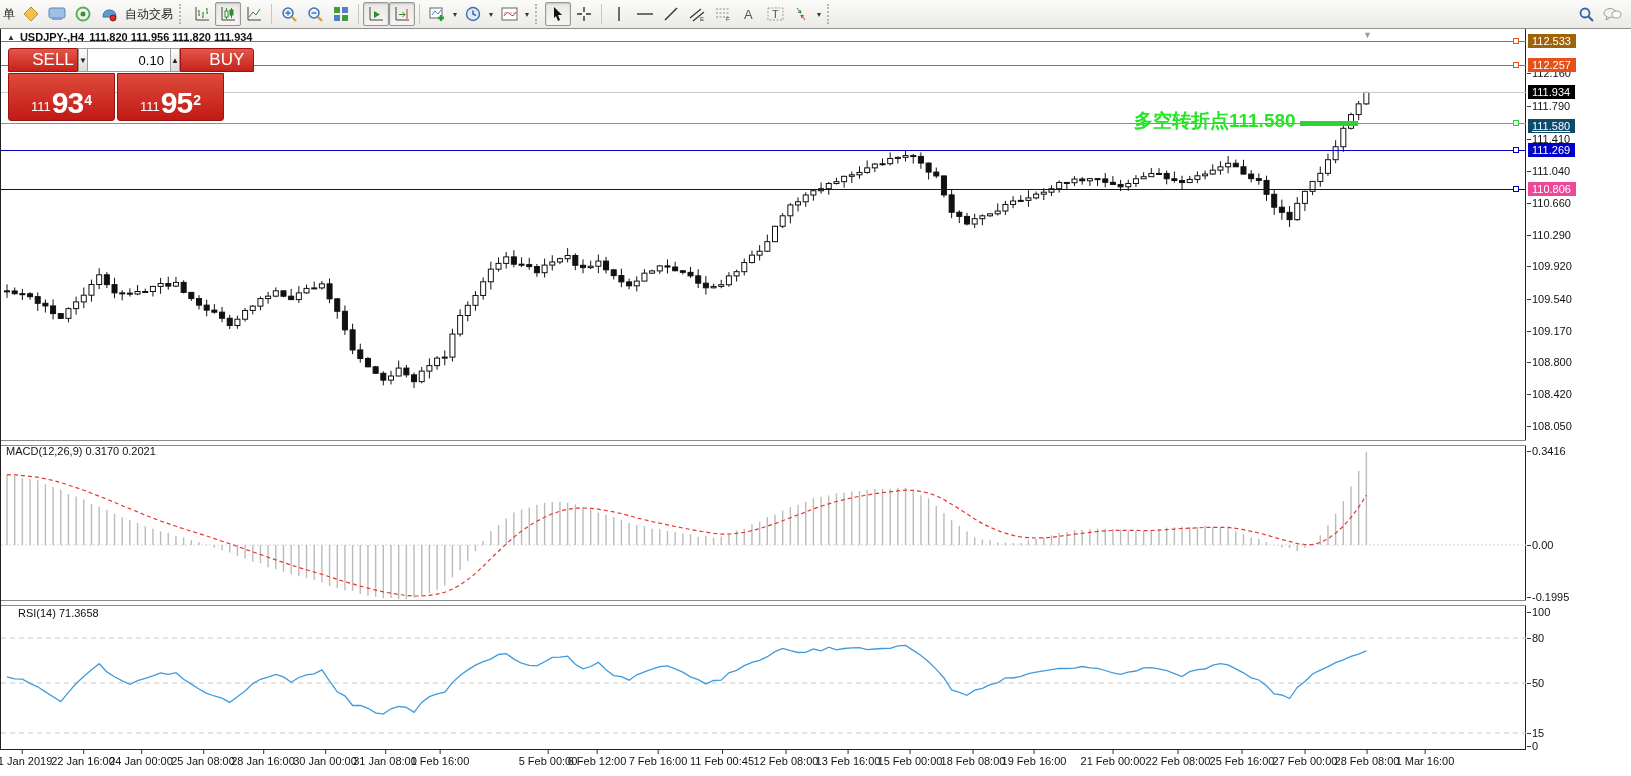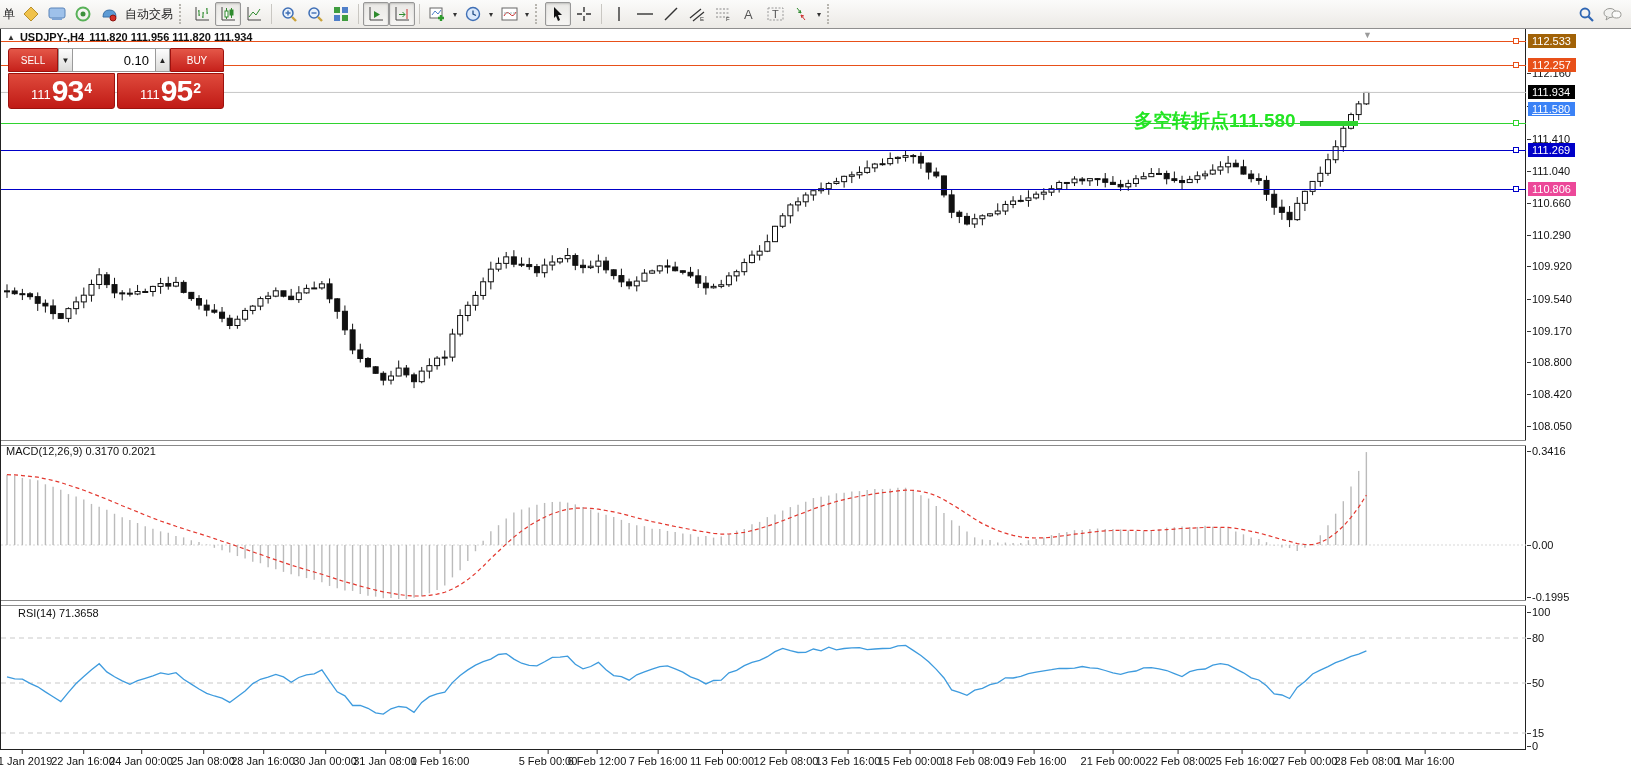--- a/index.html
+++ b/index.html
@@ -53,29 +53,29 @@
   .iaxis:before{content:"";position:absolute;left:-5px;top:50%;width:4px;height:1px;background:#333;}
 
   
   #taxis{position:absolute;left:0;top:722px;width:1631px;height:26px;background:#fff;}
   .tlabel{position:absolute;top:5px;transform:translateX(-50%);font-size:11px;color:#111;white-space:nowrap;}
   .tlabel:before{content:"";position:absolute;left:50%;top:-5px;width:1px;height:4px;background:#333;}
 
   
   #trade{position:absolute;left:7px;top:20px;z-index:30;width:216px;}
   #trade .row1{display:flex;height:24px;}
-  .tp-btn{flex:none;display:flex;align-items:center;justify-content:center;color:#fff;font-size:10px;
-    background:linear-gradient(#e45748,#c6211b);border:1px solid #9d120e;cursor:pointer;}
+  .tp-btn{flex:none;display:flex;align-items:center;justify-content:center;color:#fff;font-size:17px;
+    background:linear-gradient(#e45748,#c6211b);border:1px solid #9d120e;cursor:pointer;padding-left:20px;}
   #tp-sell{width:48px;border-radius:3px 0 0 0;}
   #tp-buy{width:52px;border-radius:0 3px 0 0;}
   .tp-spin{width:19px;background:linear-gradient(#fdfdfd,#dcdcda);border:1px solid #9a9a9a;display:flex;
     align-items:center;justify-content:center;font-size:8px;color:#222;cursor:pointer;}
   #tp-vol{width:70px;border:1px solid #9a9a9a;border-left:none;border-right:none;text-align:right;
     font-size:13px;padding:0 6px;outline:none;font-family:"Liberation Sans",sans-serif;}
-  #trade .row2{display:flex;margin-top:1px;gap:2px;height:36px;border-radius:15px;}
+  #trade .row2{display:flex;margin-top:1px;gap:2px;height:48px;border-radius:15px;}
   .tp-price{flex:1;display:flex;align-items:flex-end;justify-content:center;color:#fff;cursor:pointer;
     background:linear-gradient(#df4a3c,#c01a15);border:1px solid #9d120e;border-radius:0 0 3px 3px;padding-bottom:3px;}
   .tp-price .small{font-size:13px;line-height:20px;margin-right:1px;}
   .tp-price .big{font-size:30px;font-weight:bold;line-height:28px;letter-spacing:-1px;}
   .tp-price .sup{font-size:14px;font-weight:bold;line-height:10px;margin-left:1px;transform:translateY(-12px);}
 </style>
 </head>
 <body>
 
 <div id="screen">
@@ -885,21 +885,21 @@
         <div class="ptick" style="top: 207px;">110.290</div>
         <div class="ptick" style="top: 238px;">109.920</div>
         <div class="ptick" style="top: 271px;">109.540</div>
         <div class="ptick" style="top: 303px;">109.170</div>
         <div class="ptick" style="top: 334px;">108.800</div>
         <div class="ptick" style="top: 366px;">108.420</div>
         <div class="ptick" style="top: 398px;">108.050</div>
         <div class="pbadge" style="top: 12.922px; background: #a16207;">112.533</div>
         <div class="pbadge" style="top: 36.658px; background: rgb(232, 80, 25);">112.257</div>
         <div class="pbadge" style="top: 64.436px; background: rgb(0, 0, 0);">111.934</div>
-        <div class="pbadge" style="top: 81px; background: #3b82f6; text-decoration: underline;">111.580</div>
+        <div class="pbadge" style="top: 98px; background: #0c4a6e; text-decoration: underline;">111.580</div>
         <div class="pbadge" style="top: 121.626px; background: rgb(0, 0, 200);">111.269</div>
         <div class="pbadge" style="top: 161.444px; background: #ec4899;">110.806</div>
         <div class="iaxis" style="top: 423px;">0.3416</div>
         <div class="iaxis" style="top: 517px;">0.00</div>
         <div class="iaxis" style="top: 569px;">-0.1995</div>
         <div class="iaxis" style="top: 584px;">100</div>
         <div class="iaxis" style="top: 610px;">80</div>
         <div class="iaxis" style="top: 655px;">50</div>
         <div class="iaxis" style="top: 705px;">15</div>
         <div class="iaxis" style="top: 718px;">0</div>
@@ -909,21 +909,21 @@
         <div class="tlabel" style="left: 83px;">22 Jan 16:00</div>
         <div class="tlabel" style="left: 141px;">24 Jan 00:00</div>
         <div class="tlabel" style="left: 203px;">25 Jan 08:00</div>
         <div class="tlabel" style="left: 263px;">28 Jan 16:00</div>
         <div class="tlabel" style="left: 325px;">30 Jan 00:00</div>
         <div class="tlabel" style="left: 385px;">31 Jan 08:00</div>
         <div class="tlabel" style="left: 440px;">1 Feb 16:00</div>
         <div class="tlabel" style="left: 524px; margin-left: 24px;">5 Feb 00:00</div>
         <div class="tlabel" style="left: 597px;">6 Feb 12:00</div>
         <div class="tlabel" style="left: 658px;">7 Feb 16:00</div>
-        <div class="tlabel" style="left: 722px;">11 Feb 00:00</div>
+        <div class="tlabel" style="left: 722px;">11 Feb 00:45</div>
         <div class="tlabel" style="left: 786px;">12 Feb 08:00</div>
         <div class="tlabel" style="left: 848px;">13 Feb 16:00</div>
         <div class="tlabel" style="left: 910px;">15 Feb 00:00</div>
         <div class="tlabel" style="left: 973px;">18 Feb 08:00</div>
         <div class="tlabel" style="left: 1034px;">19 Feb 16:00</div>
         <div class="tlabel" style="left: 1113px;">21 Feb 00:00</div>
         <div class="tlabel" style="left: 1178px;">22 Feb 08:00</div>
         <div class="tlabel" style="left: 1242px;">25 Feb 16:00</div>
         <div class="tlabel" style="left: 1305px;">27 Feb 00:00</div>
         <div class="tlabel" style="left: 1367px;">28 Feb 08:00</div>

